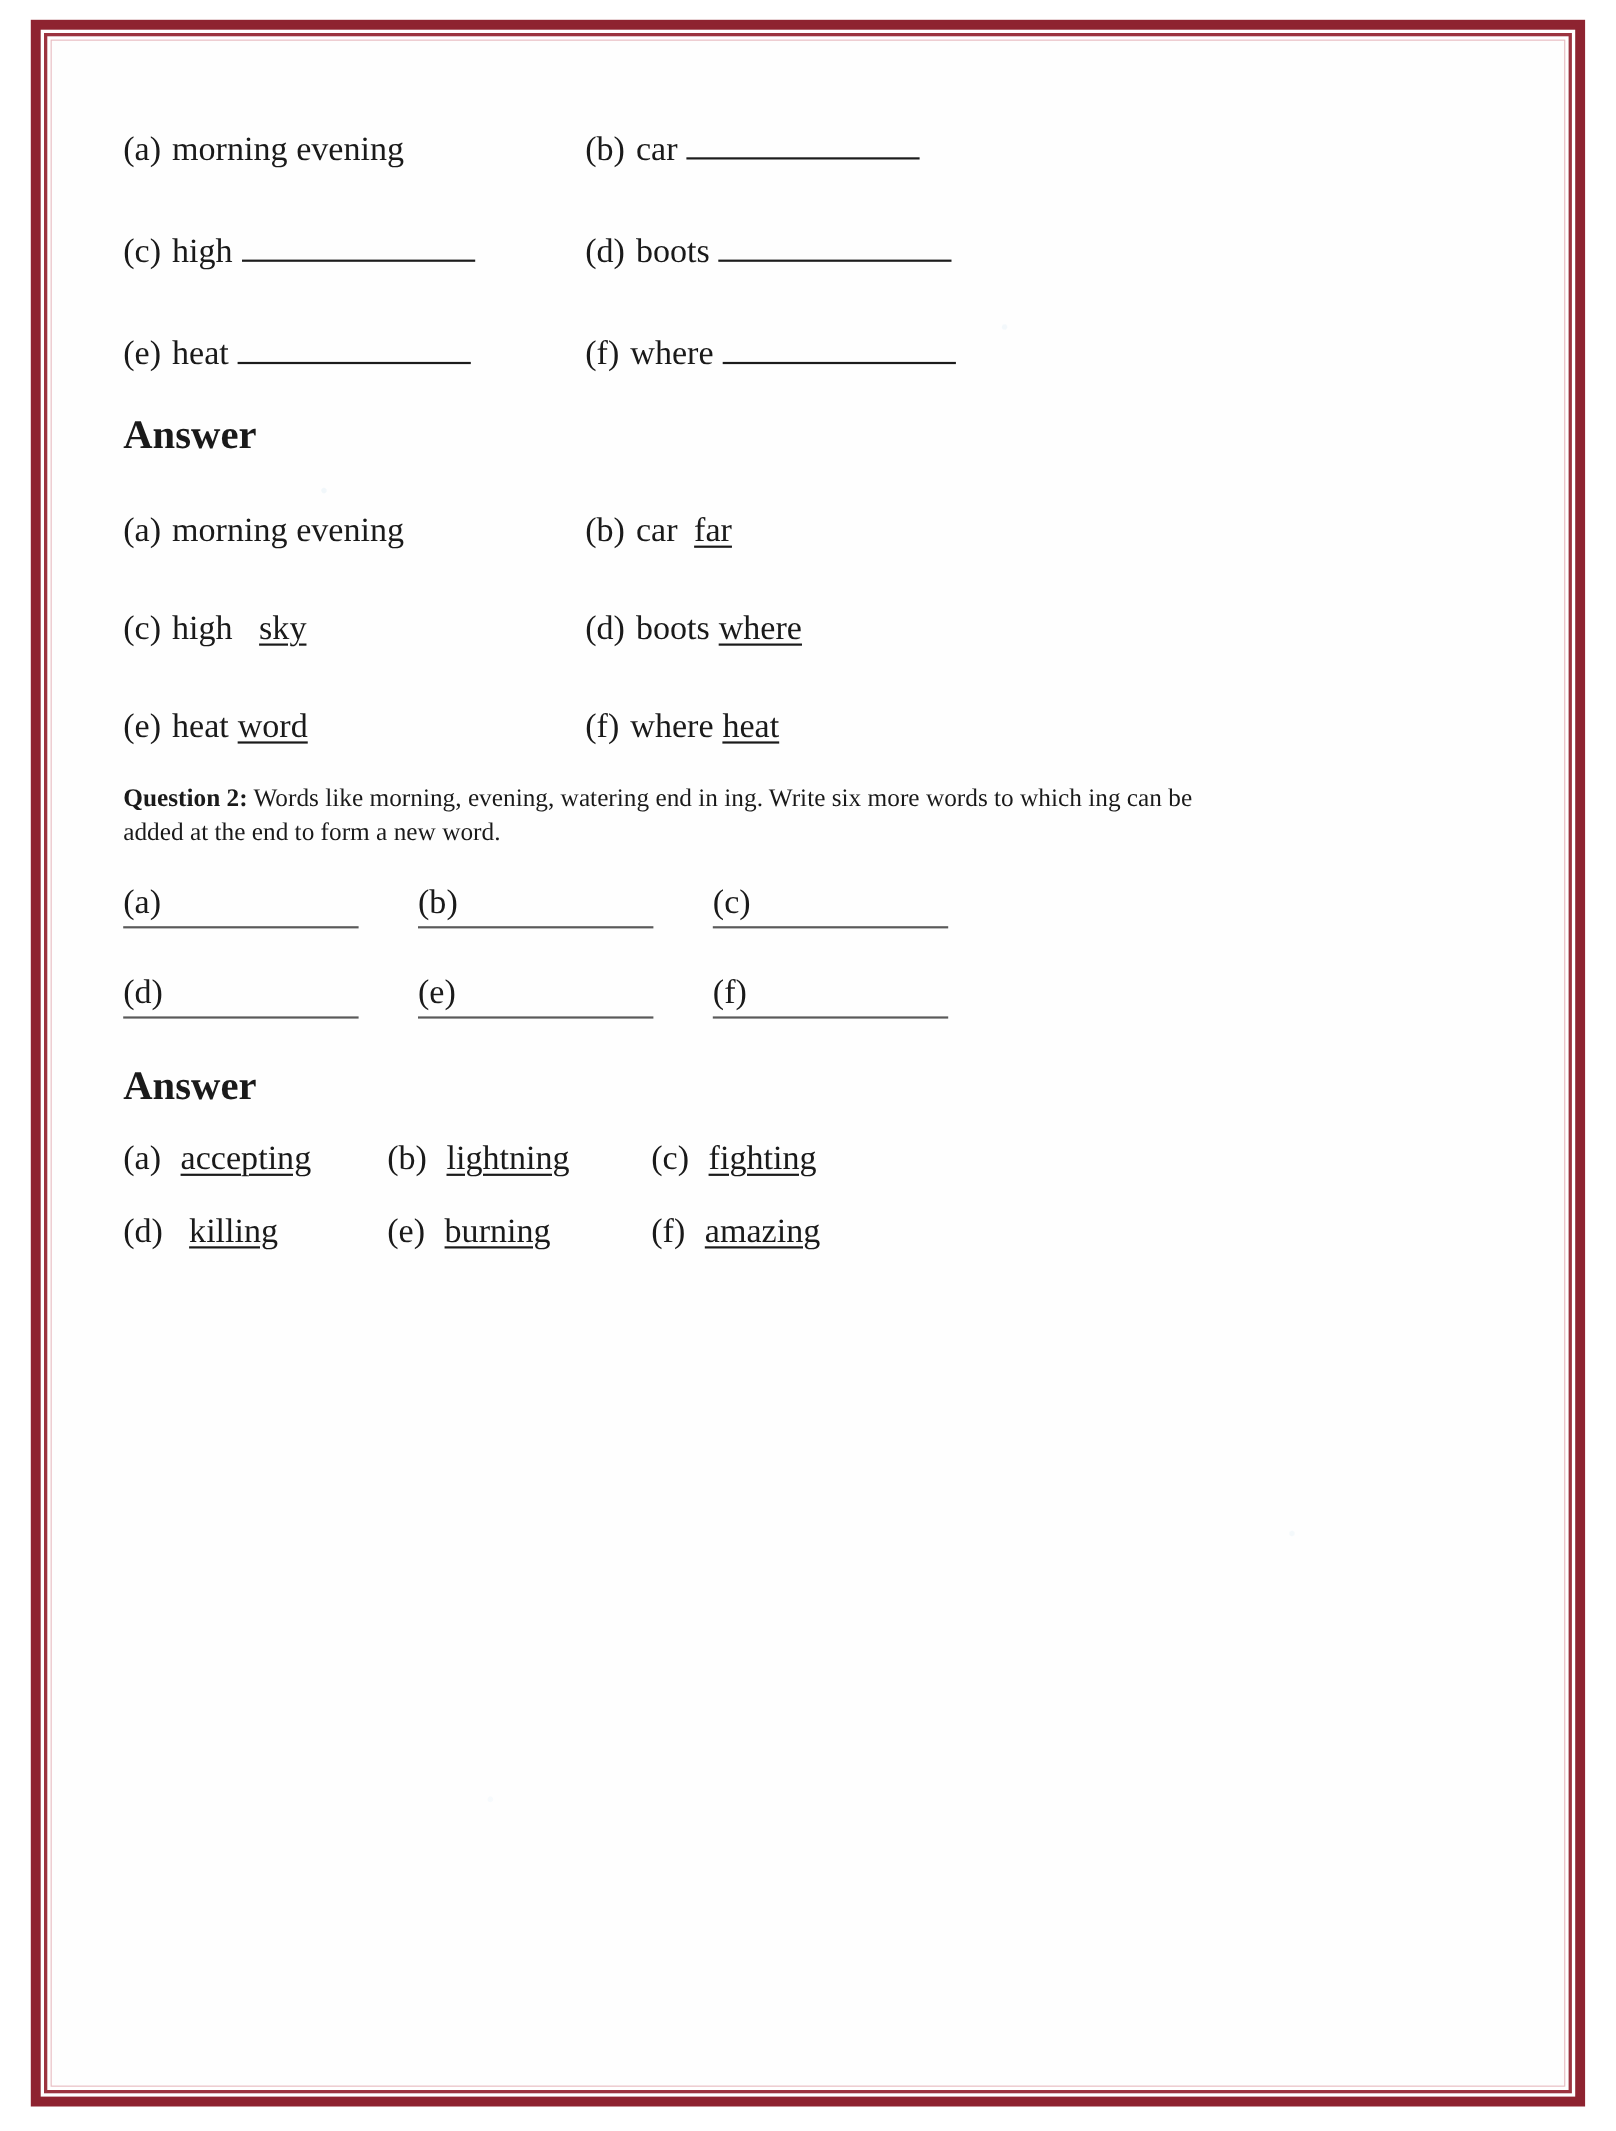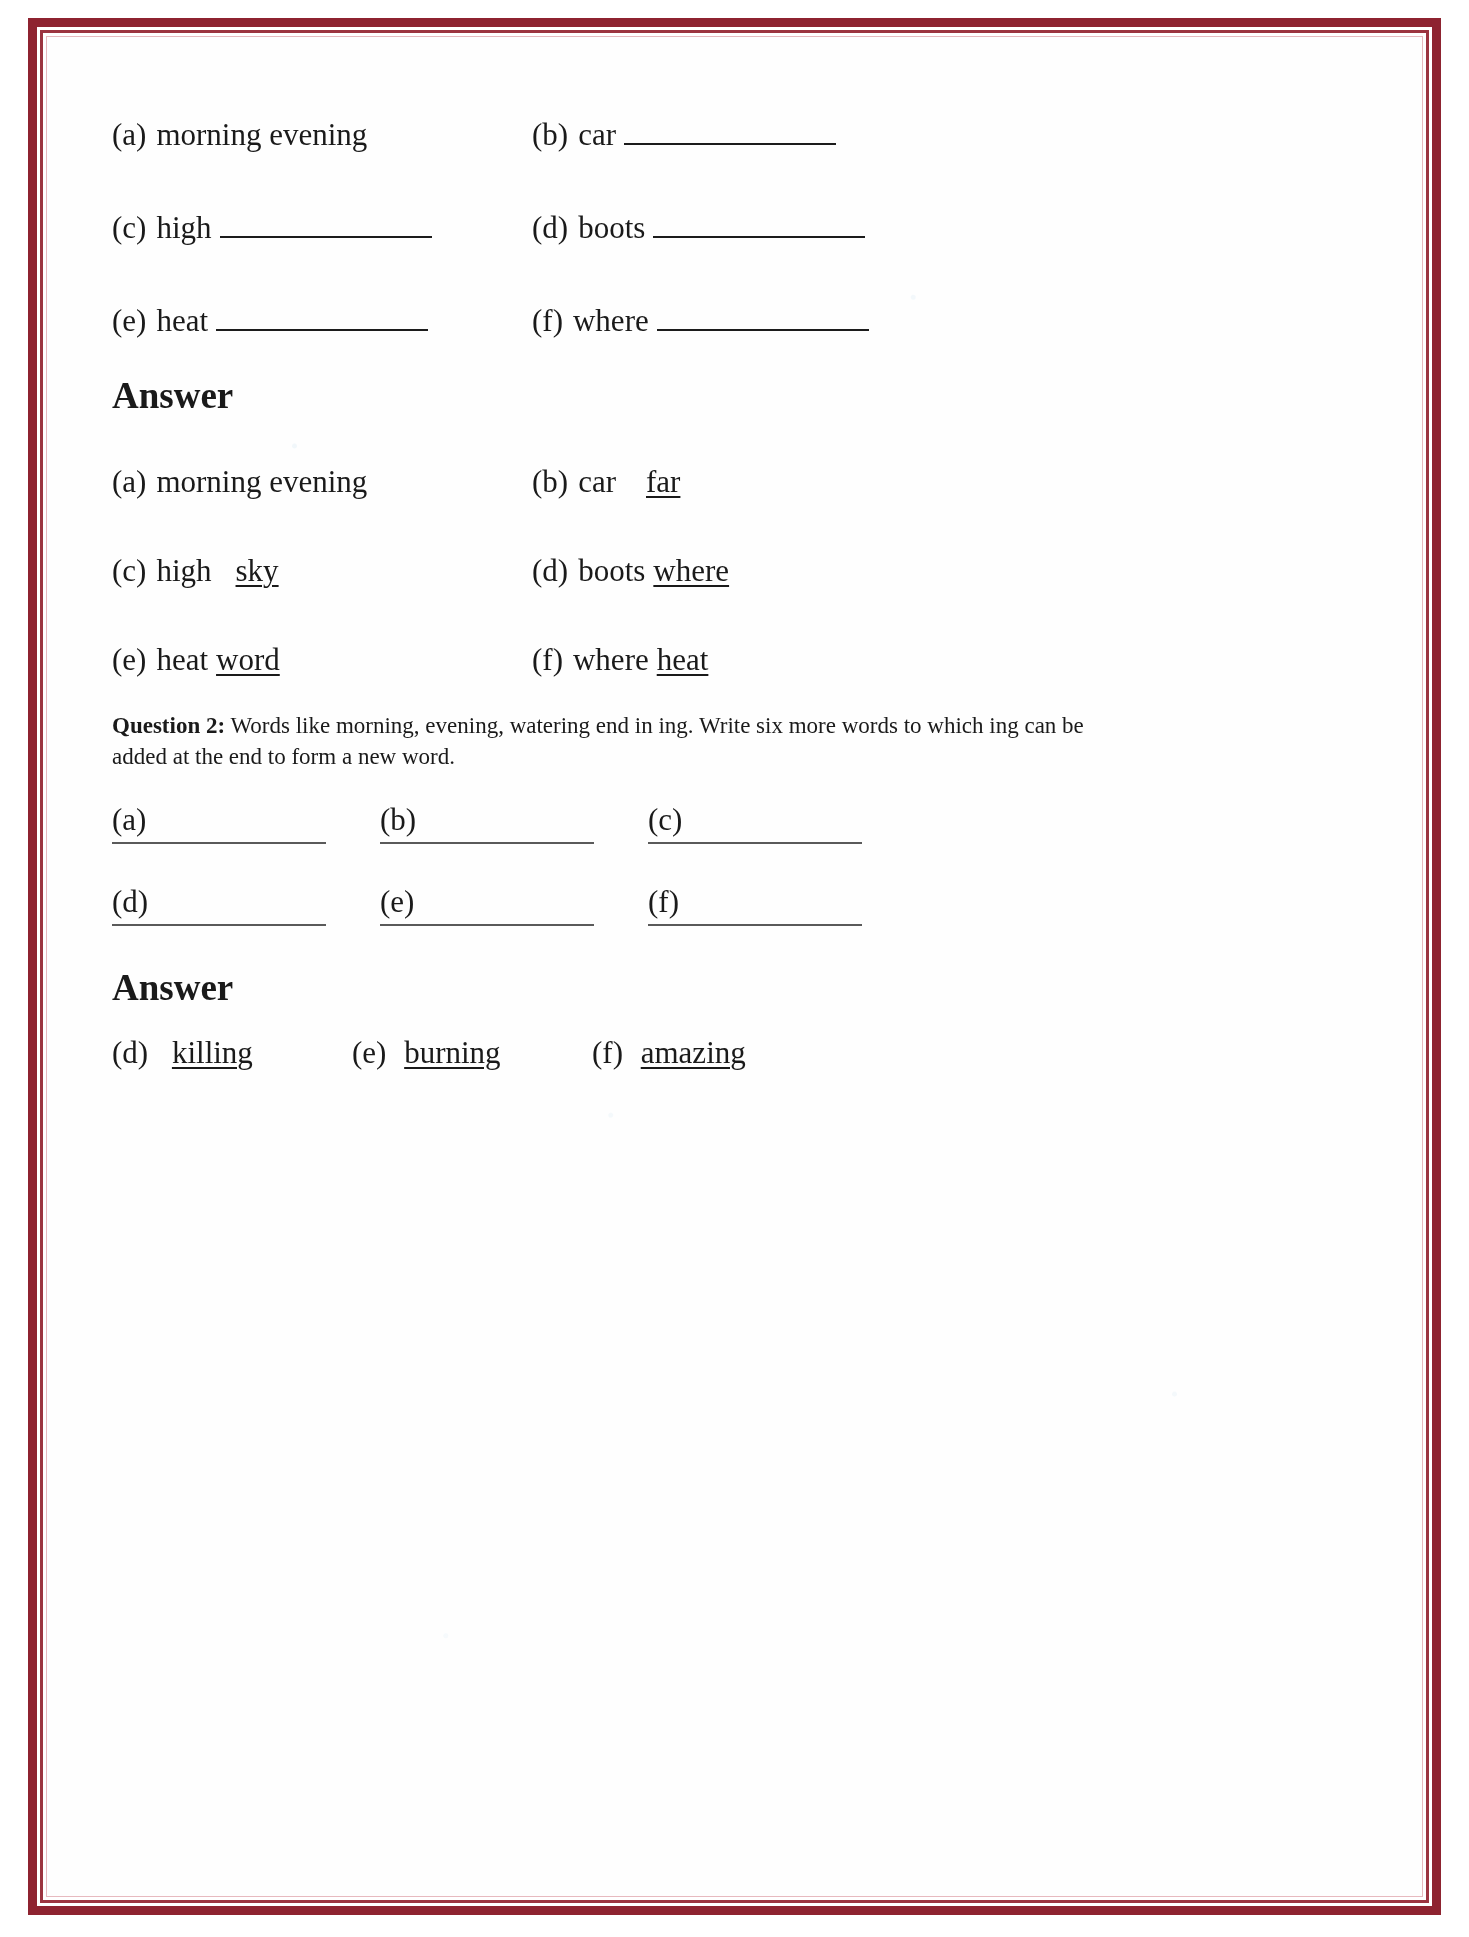--- a/index.html
+++ b/index.html
@@ -229,21 +229,21 @@
     <div>
 
       <div class="row tight">
         <div class="cell col-a">
           <span class="label">(a)</span>
           <span class="word">morning evening</span>
         </div>
         <div class="cell col-b">
           <span class="label">(b)</span>
           <span class="word">car</span>
-          <span class="ans-word" style="margin-left:22px">far</span>
+          <span class="ans-word" style="margin-left:7px">far</span>
         </div>
       </div>
 
       <div class="row tight">
         <div class="cell col-a">
           <span class="label">(c)</span>
           <span class="word">high</span>
           <span class="ans-word" style="margin-left:16px">sky</span>
         </div>
         <div class="cell col-b">
@@ -305,20 +305,34 @@
           </div>
         <div class="gline">
             <i></i>
           </div>
       </div>
     </div>
 
     <div class="heading">Answer</div>
 
     <div>
+      <div class="ansrow">
+        <div class="acell">
+          <span class="label">(a)</span>
+          <span class="ans-word">accepting</span>
+        </div>
+        <div class="acell">
+          <span class="label">(b)</span>
+          <span class="ans-word">lightning</span>
+        </div>
+        <div class="acell">
+          <span class="label">(c)</span>
+          <span class="ans-word">fighting</span>
+        </div>
+      </div>
 
       <div class="ansrow">
         <div class="acell">
           <span class="label">(d)</span>
           <span class="ans-word" style="margin-left:6px">killing</span>
         </div>
         <div class="acell">
           <span class="label">(e)</span>
           <span class="ans-word">burning</span>
         </div>

